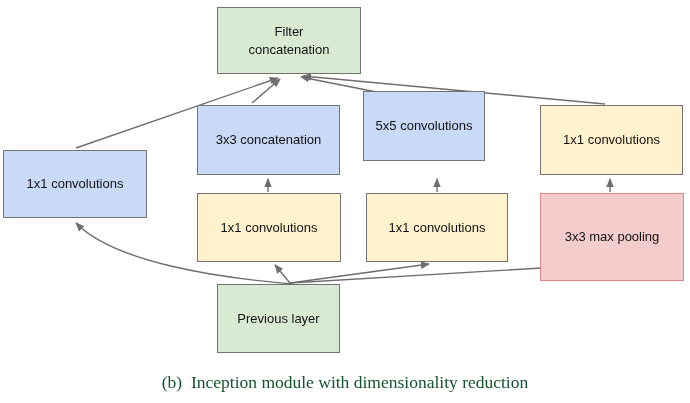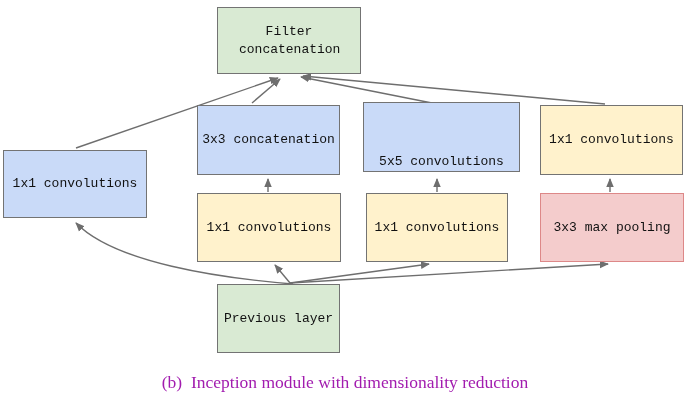--- a/index.html
+++ b/index.html
@@ -21,45 +21,45 @@
     display: flex;
     align-items: center;
     justify-content: center;
     text-align: center;
     font-size: 13px;
     color: #111111;
     border: 1.5px solid #737373;
     box-sizing: border-box;
     line-height: 1.35;
   }
-  .node span { display: block; font-family: Liberation Mono, monospace; }
+  .node span { display: block; }
   .green  { background: #d9ead3; }
   .blue   { background: #c9daf8; }
   .yellow { background: #fff2cc; }
   .red    { background: #f4cccc; border-color: #dd8888; }
 
   #n-filter   { left: 217px; top: 7px;   width: 144px; height: 67px; }
   #n-filter span { max-width: 100px; margin: 0 auto; }
   #n-c1left   { left: 3px;   top: 150px; width: 144px; height: 68px; }
   #n-c3       { left: 197px; top: 105px; width: 143px; height: 70px; }
-  #n-c5       { left: 363px; top: 102px; width: 157px; height: 70px; align-items: flex-end; }
+  #n-c5       { left: 363px; top: 91px; width: 122px; height: 70px; }
   #n-c1tr     { left: 540px; top: 105px; width: 143px; height: 70px; }
   #n-c1r3     { left: 197px; top: 193px; width: 144px; height: 69px; }
   #n-c1r5     { left: 366px; top: 193px; width: 142px; height: 69px; }
-  #n-pool     { left: 540px; top: 193px; width: 144px; height: 69px; }
+  #n-pool     { left: 540px; top: 193px; width: 144px; height: 88px; }
   #n-prev     { left: 217px; top: 284px; width: 123px; height: 69px; }
 
   .caption {
     position: absolute;
     left: 0; top: 372px;
     width: 100%;
     text-align: center;
     font-family: "Liberation Serif", "DejaVu Serif", serif;
     font-size: 17.5px;
-    color: #a21caf;
+    color: #14532d;
     white-space: pre;
   }
 </style>
 </head>
 <body>
 
 <div class="stage">
 
   <svg class="arrows" viewBox="0 0 690 403">
     <defs>

